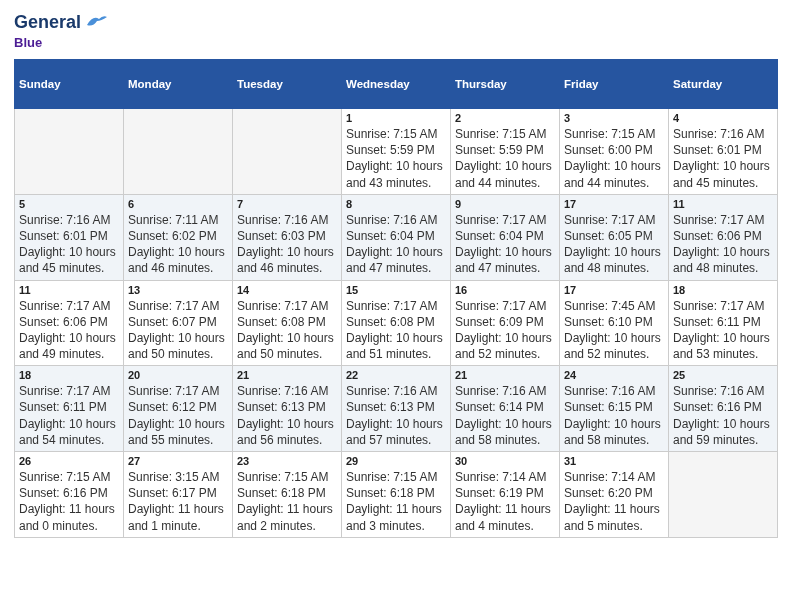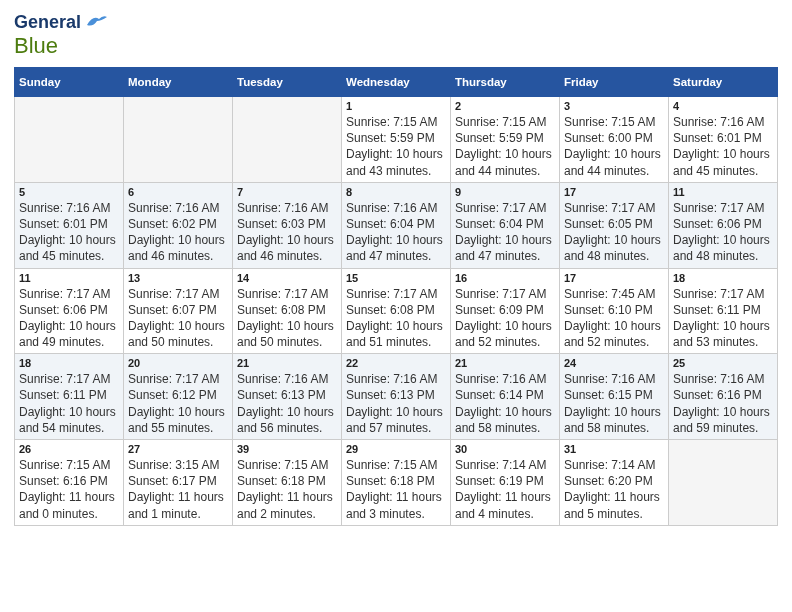--- a/index.html
+++ b/index.html
@@ -49,21 +49,21 @@
     .calendar {
       width: 100%;
       border-collapse: collapse;
       table-layout: fixed;
     }
     .calendar th {
       background: #2655a0;
       color: #fff;
       font-size: 11.5px;
       font-weight: bold;
-      padding: 8px 4px;
+      padding: 18px 4px;
       text-align: left;
       border: 1px solid #2655a0;
     }
     .calendar td {
       border: 1px solid #ccc;
       vertical-align: top;
       padding: 3px 4px;
       height: 78px;
       font-size: 9px;
       color: #333;
@@ -93,21 +93,21 @@
 <div class="page">
   <div class="header">
     <div class="logo">
       <div class="logo-row">
         <span style="font-size:18px;font-weight:bold;color:#1a3a6b;">General</span>
         <svg width="22" height="16" viewBox="0 0 22 16" style="margin-left:2px;margin-top:-4px;">
           <path d="M2 12 Q8 2 14 6 Q18 2 22 4 Q16 8 12 8 Q8 14 2 12Z" fill="#4a90d9"></path>
         </svg>
       </div>
       <div>
-        <span style="font-size:22px;font-weight:normal;color:#4d7c0f;">Blue</span>
+        <span style="font-size:13px;font-weight:bold;color:#4c1d95;">Blue</span>
       </div>
     </div>
     <div class="title-block">
       <div class="month-title"></div>
       <div class="subtitle"></div>
     </div>
   </div>
 
   <table class="calendar">
     <thead>
@@ -158,21 +158,21 @@
         <tr class="row-alt">
           <td>
             <div class="day-number">5</div>
             <div class="cell-content">Sunrise: 7:16 AM
 Sunset: 6:01 PM
 Daylight: 10 hours
 and 45 minutes.</div>
           </td>
           <td>
             <div class="day-number">6</div>
-            <div class="cell-content">Sunrise: 7:16 AM
+            <div class="cell-content">Sunrise: 7:11 AM
 Sunset: 6:02 PM
 Daylight: 10 hours
 and 46 minutes.</div>
           </td>
           <td>
             <div class="day-number">7</div>
             <div class="cell-content">Sunrise: 7:16 AM
 Sunset: 6:03 PM
 Daylight: 10 hours
 and 46 minutes.</div>
@@ -317,21 +317,21 @@
 and 0 minutes.</div>
           </td>
           <td>
             <div class="day-number">27</div>
             <div class="cell-content">Sunrise: 3:15 AM
 Sunset: 6:17 PM
 Daylight: 11 hours
 and 1 minute.</div>
           </td>
           <td>
-            <div class="day-number">39</div>
+            <div class="day-number">23</div>
             <div class="cell-content">Sunrise: 7:15 AM
 Sunset: 6:18 PM
 Daylight: 11 hours
 and 2 minutes.</div>
           </td>
           <td>
             <div class="day-number">29</div>
             <div class="cell-content">Sunrise: 7:15 AM
 Sunset: 6:18 PM
 Daylight: 11 hours

